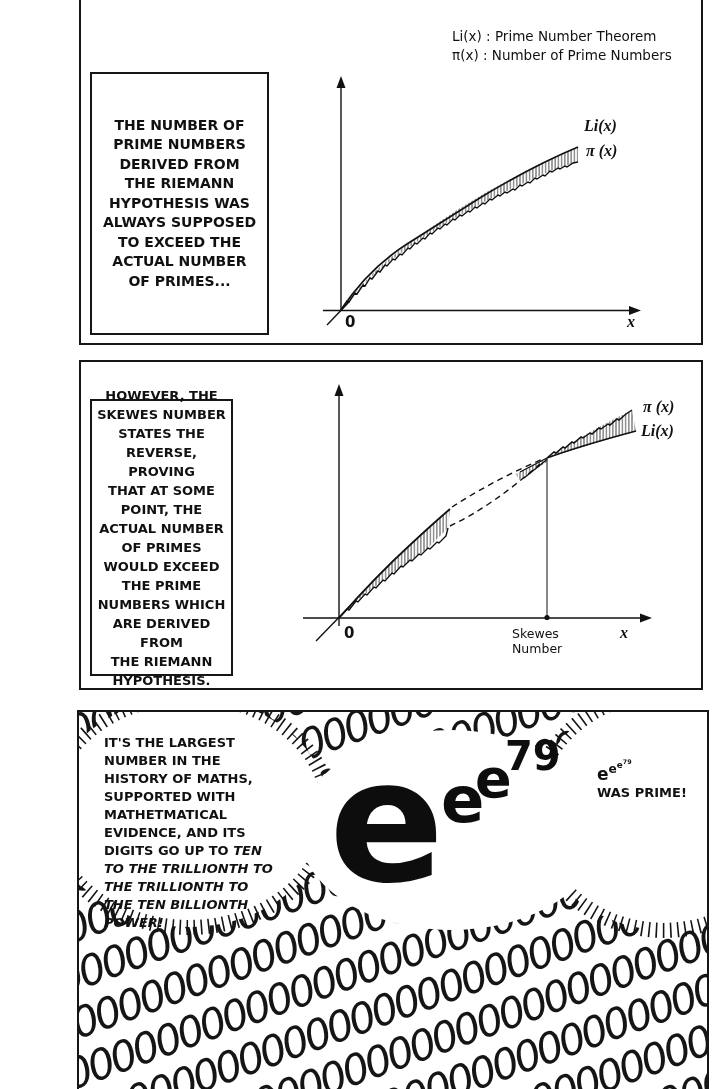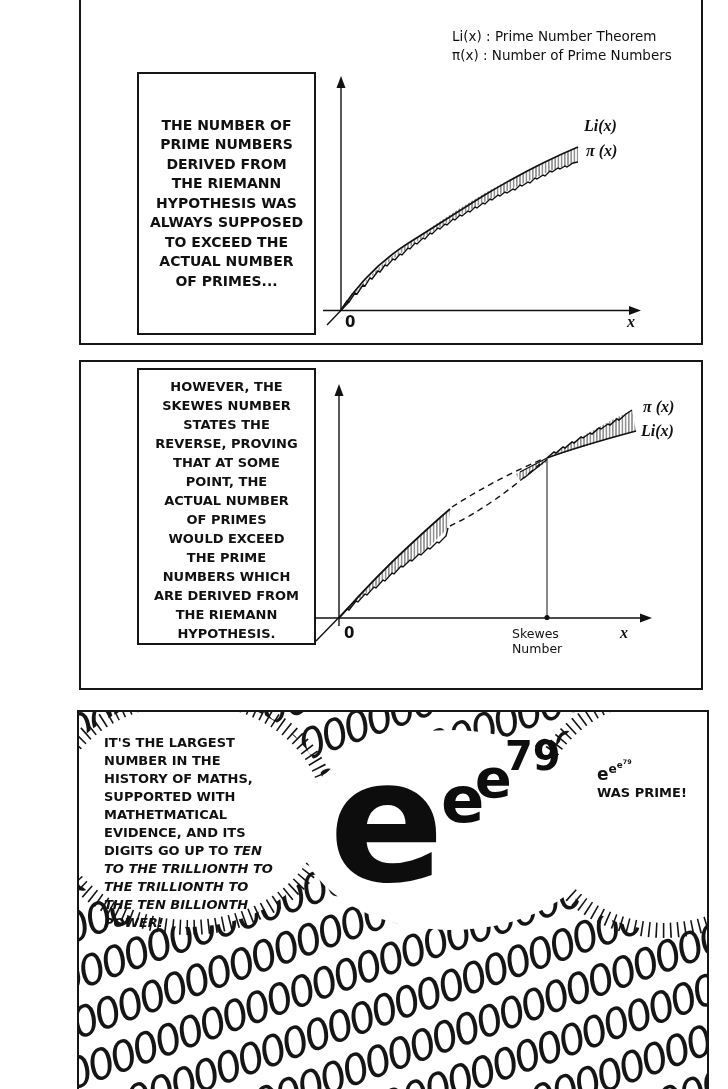--- a/index.html
+++ b/index.html
@@ -5,23 +5,23 @@
   html,body{margin:0;padding:0;background:#ffffff;}
   .page{position:relative;width:728px;height:1089px;background:#ffffff;overflow:hidden;
         font-family:"DejaVu Sans",sans-serif;color:#111;}
   .panel{position:absolute;background:#fff;border:2.5px solid #161616;box-sizing:border-box;}
   #panel1{left:79px;top:0;width:624px;height:345px;border-top:none;}
   #panel2{left:79px;top:360px;width:624px;height:330px;}
   #panel3{left:77px;top:710px;width:632px;height:379px;border-bottom:none;overflow:hidden;}
   .gfx{position:absolute;left:0;top:0;pointer-events:none;}
   .cap-box{position:absolute;border:2px solid #161616;box-sizing:border-box;background:#fff;
            display:flex;align-items:center;justify-content:center;text-align:center;
-           font-weight:bold;margin-left:47px;}
+           font-weight:bold;}
   #cap1{left:90px;top:72px;width:179px;height:263px;font-size:14px;line-height:19.5px;}
-  #cap2{left:90px;top:368px;width:179px;height:277px;font-size:13px;line-height:19px;align-items:flex-end;}
+  #cap2{left:90px;top:399px;width:143px;height:277px;font-size:13px;line-height:19px;}
   .pre{white-space:pre-line;}
   #legend{position:absolute;left:452px;top:27px;font-size:13.5px;line-height:19px;font-weight:500;}
   .mathlbl{position:absolute;font-family:"Liberation Serif","DejaVu Serif",serif;
            font-weight:bold;font-style:italic;font-size:16px;}
   .axis0{position:absolute;font-size:15px;font-weight:bold;}
   #skewes-label{position:absolute;left:512px;top:626px;width:78px;text-align:left;
                 font-size:12.5px;line-height:15px;font-weight:500;}
   
   .zeros{position:absolute;left:-160px;top:-140px;width:1200px;height:820px;
          transform:rotate(-20deg);font-style:italic;font-weight:normal;font-size:42px;

